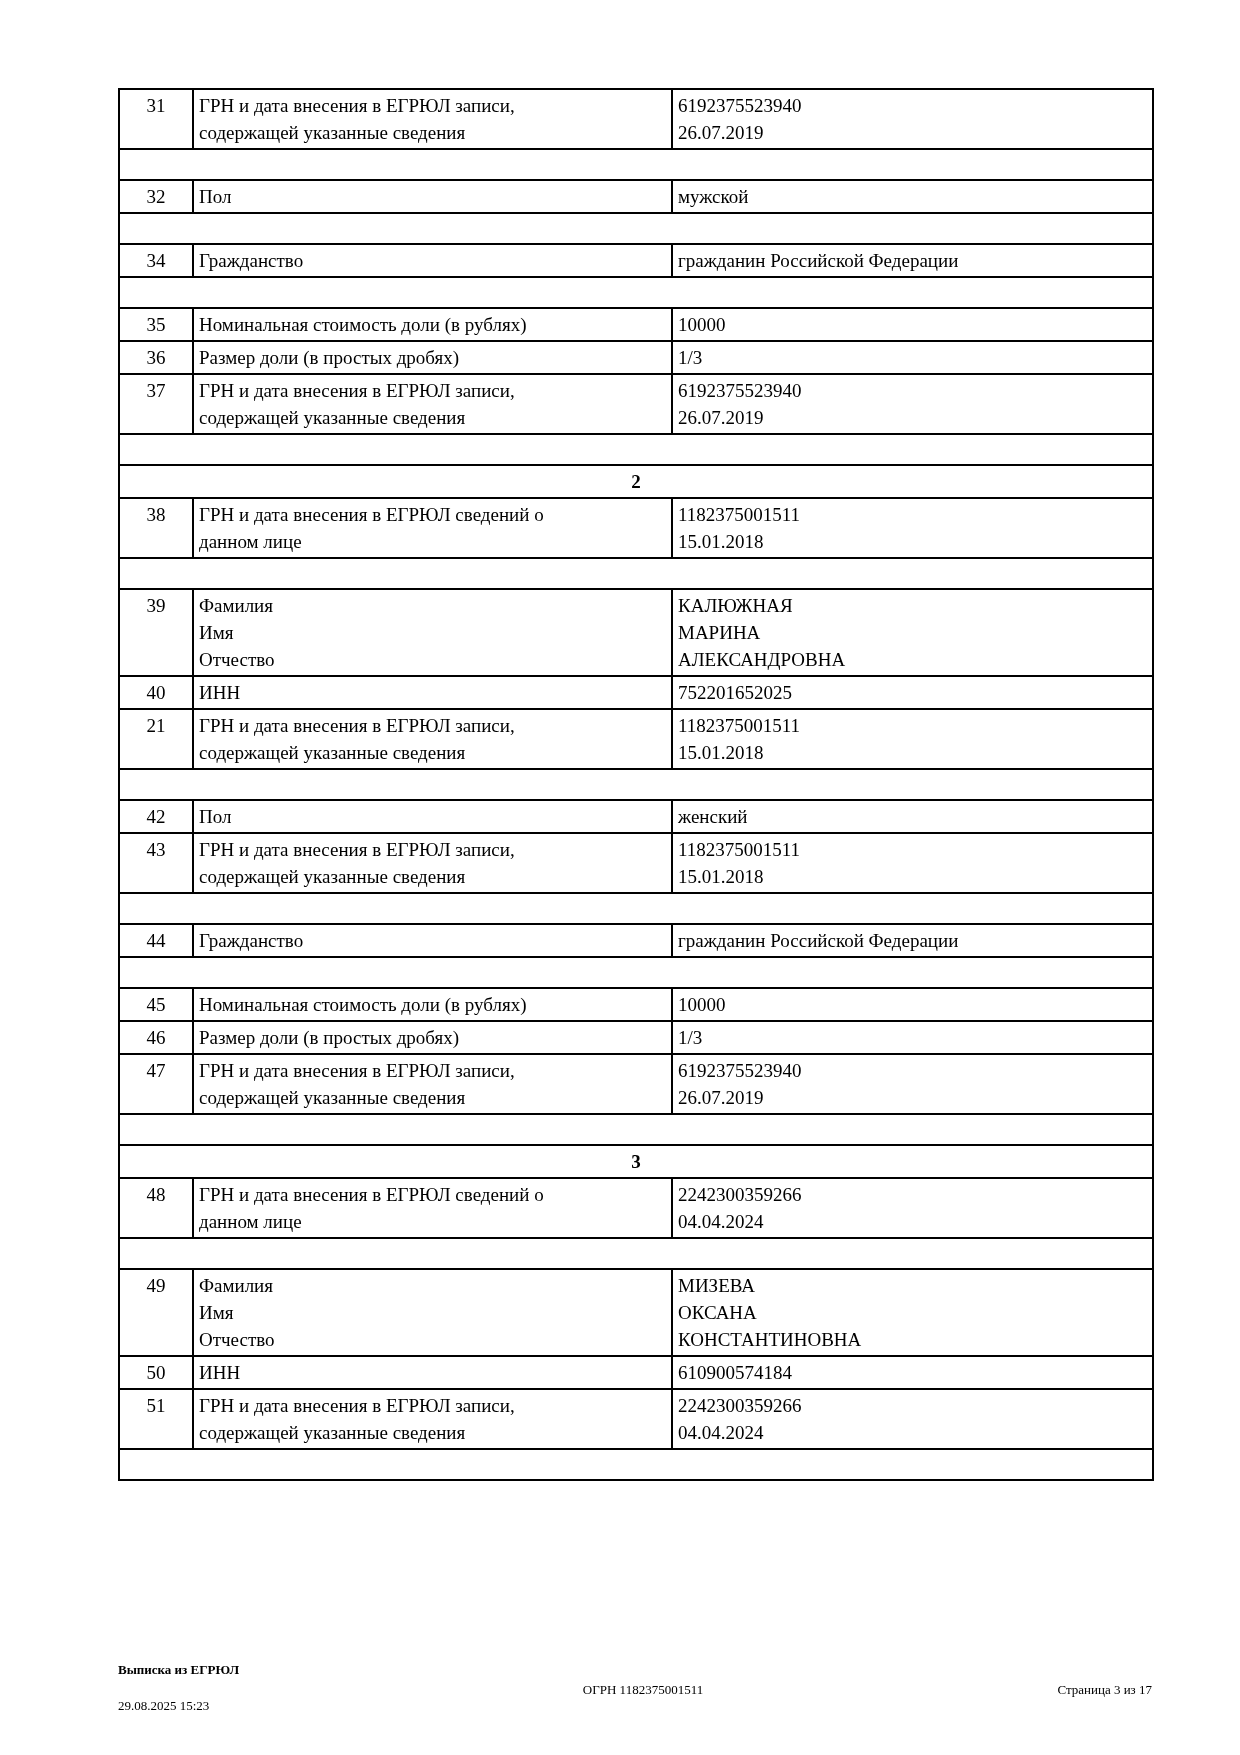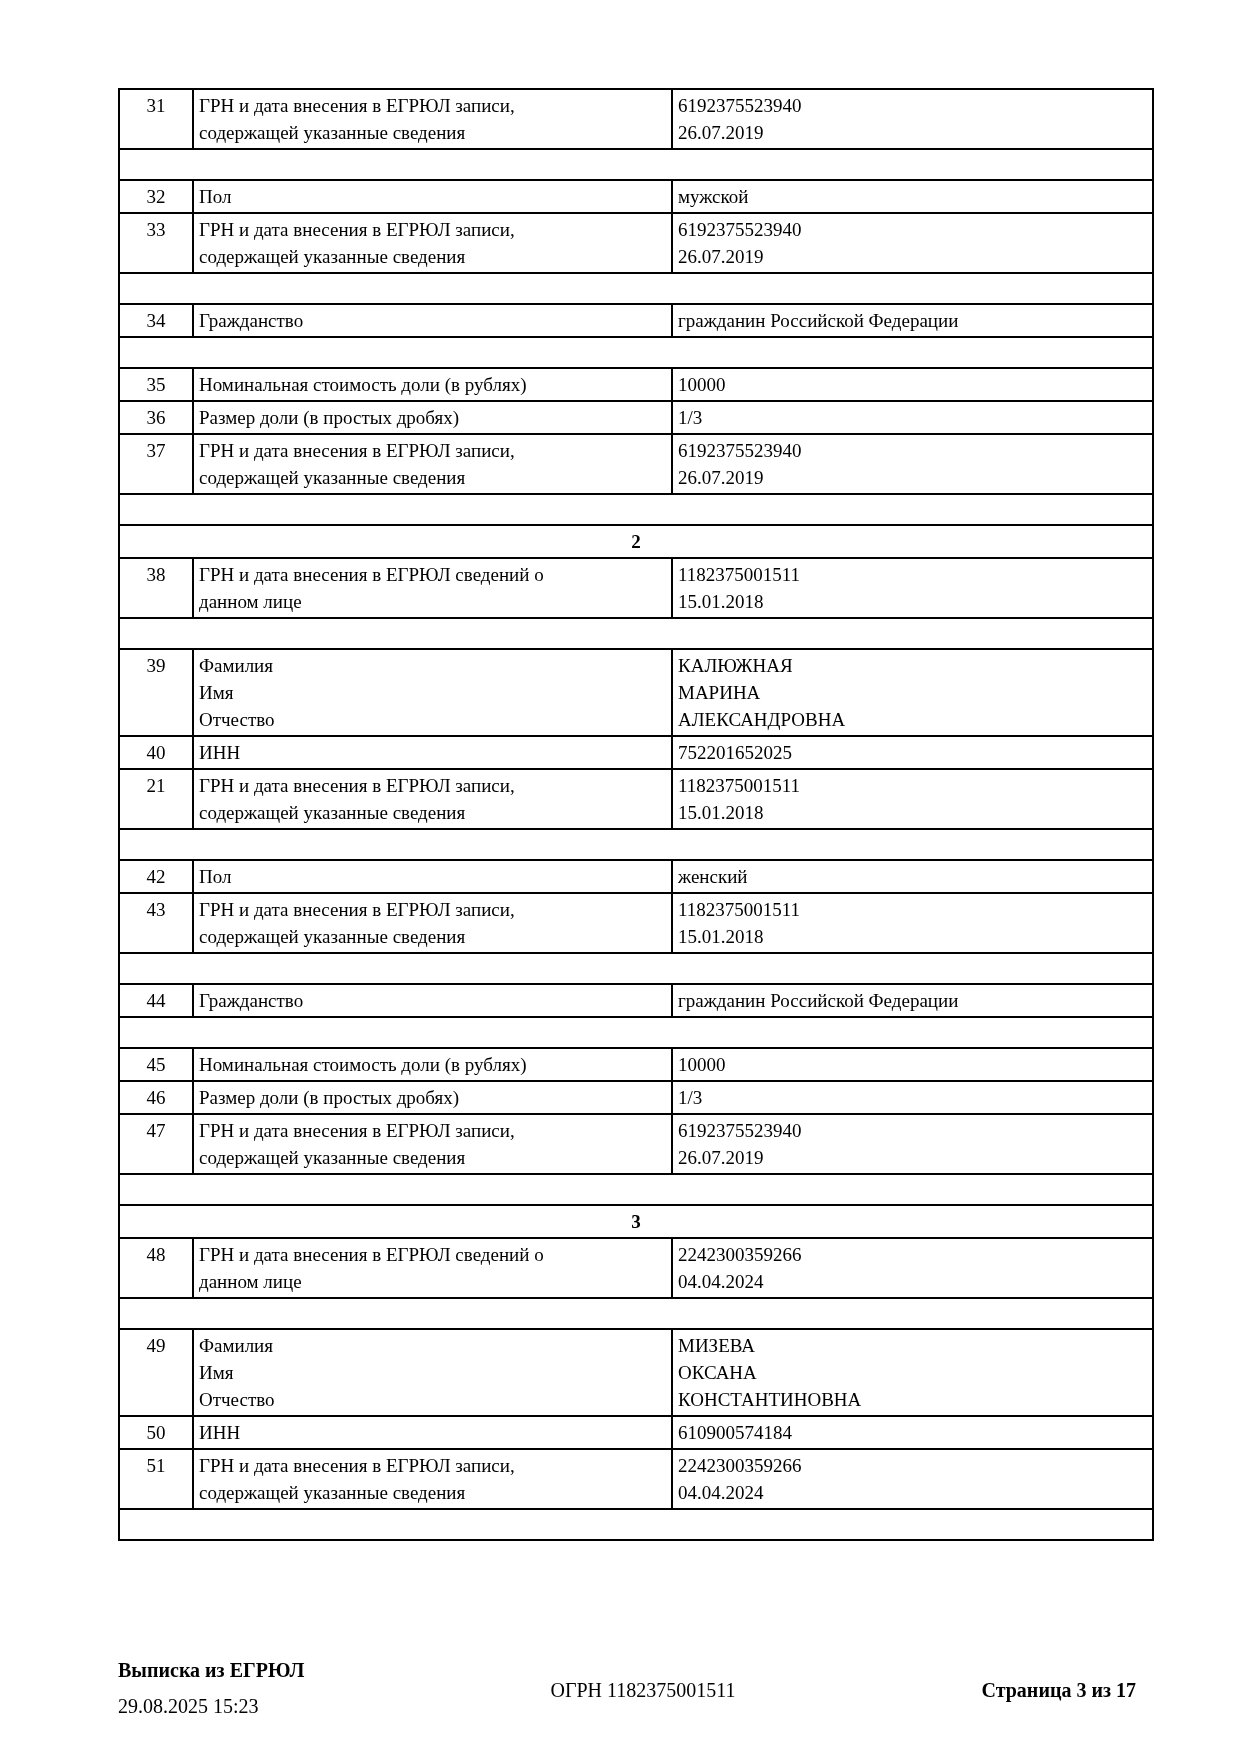--- a/index.html
+++ b/index.html
@@ -47,21 +47,21 @@
   table.egrul td.section {
     text-align: center;
     font-weight: bold;
     white-space: normal;
   }
   .footer {
     position: absolute;
     left: 118px;
     top: 1660px;
     width: 1034px;
-    font-size: 20px;
+    font-size: 13px;
     line-height: 20px;
   }
   .footer .doc-type {
     font-weight: bold;
   }
   .footer .line2 {
     position: relative;
     width: 100%;
     height: 20px;
   }
@@ -72,24 +72,23 @@
   }
   .footer .ogrn {
     position: absolute;
     left: 8px;
     top: 0;
     width: 100%;
     text-align: center;
   }
   .footer .pageno {
     position: absolute;
-    right: 16px;
+    right: 0;
     top: 0;
     text-align: left;
-    font-weight: bold;
   }
 </style>
 </head>
 <body>
 
 <div class="page">
 
   <table class="egrul">
     <colgroup>
       <col class="c-num">
@@ -104,27 +103,20 @@
           <td class="value">6192375523940
 26.07.2019</td>
         </tr>
         <tr>
           <td colspan="3" class="spacer"></td>
         </tr>
         <tr>
           <td class="num">32</td>
           <td class="label">Пол</td>
           <td class="value">мужской</td>
-        </tr>
-        <tr>
-          <td class="num">33</td>
-          <td class="label">ГРН и дата внесения в ЕГРЮЛ записи,
-содержащей указанные сведения</td>
-          <td class="value">6192375523940
-26.07.2019</td>
         </tr>
         <tr>
           <td colspan="3" class="spacer"></td>
         </tr>
         <tr>
           <td class="num">34</td>
           <td class="label">Гражданство</td>
           <td class="value">гражданин Российской Федерации</td>
         </tr>
         <tr>

